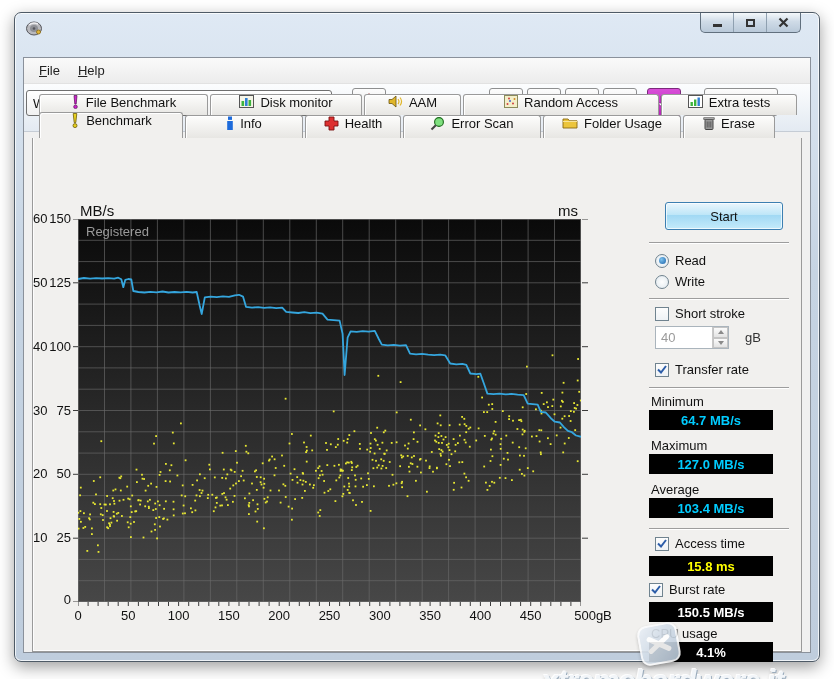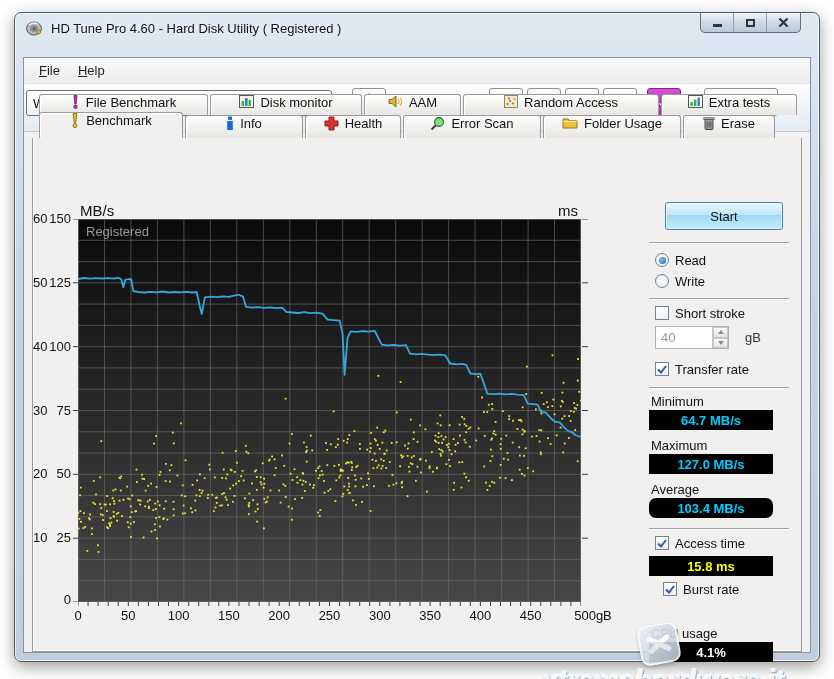--- a/index.html
+++ b/index.html
@@ -67,21 +67,21 @@
   #xticks { position:absolute; left:45px; top:464px; }
   #lticks { position:absolute; left:40px; top:81px; }
   #rticks { position:absolute; left:549px; top:81px; }
 
   
   .sep { position:absolute; left:616px; width:140px; height:2px; border-top:1px solid #9d9d9d; border-bottom:1px solid #ffffff; }
   .start-btn { position:absolute; left:632px; top:64px; width:118px; height:28px; border:1px solid #3c7fb1; border-radius:3px;
     background:linear-gradient(#eaf6fd, #bee6f8 45%, #a0d8f4 46%, #c4ebfb); font-size:13px; color:#111;
     display:flex; align-items:center; justify-content:center; box-shadow: inset 0 0 0 1px rgba(255,255,255,.7);
   }
-  .ctl-row { position:absolute; display:flex; gap:6px; font-size:13px; color:#111; }
+  .ctl-row { position:absolute; display:flex; align-items:center; gap:6px; font-size:13px; color:#111; }
   .radio { width:14px; height:14px; border-radius:50%; border:1px solid #70838f; background:radial-gradient(#fefefe,#dfe8ee); display:flex; align-items:center; justify-content:center; }
   .radio .dot { width:7px; height:7px; border-radius:50%; background:radial-gradient(circle at 35% 35%, #7ec3ef, #1b62a8); }
   .cbx { width:14px; height:14px; border:1px solid #70838f; background:linear-gradient(#fdfdfd,#eef2f5); display:flex; align-items:center; justify-content:center; }
   .numbox { position:absolute; left:622px; top:188px; width:74px; height:23px; background:#fff; border:1px solid #aab4bc; display:flex; }
   .numbox .val { flex:1; font-size:13px; color:#9a9a9a; padding:3px 0 0 5px; }
   .spin { width:16px; border-left:1px solid #c8c8c8; display:flex; flex-direction:column; }
   .spin > div { flex:1; background:linear-gradient(#fbfbfb,#e3e3e3); border:1px solid #c4c4c4; display:flex; align-items:center; justify-content:center; }
   .tri-up { width:0;height:0;border-left:3px solid transparent;border-right:3px solid transparent;border-bottom:4px solid #8a8a8a; }
   .tri-dn { width:0;height:0;border-left:3px solid transparent;border-right:3px solid transparent;border-top:4px solid #8a8a8a; }
   .unit-label { position:absolute; left:712px; top:192px; font-size:13px; color:#333; }
@@ -104,21 +104,20 @@
   <div class="win">
 
     <div class="titlebar">
       <svg width="17" height="15">
         <ellipse cx="8" cy="7.5" rx="7.5" ry="6.5" fill="#b9b9bd" stroke="#55565c"></ellipse>
         <ellipse cx="8" cy="7.5" rx="4" ry="3.4" fill="#8e8f95"></ellipse>
         <circle cx="8" cy="7.5" r="1.3" fill="#55565c"></circle>
         <path d="M3 4 A 7 5 0 0 1 12 3" stroke="#efeff2" fill="none" stroke-width="1.4"></path>
         <circle cx="12.5" cy="11" r="2" fill="#e0b53c" stroke="#8a6a10" stroke-width="0.8"></circle>
       </svg>
-      <span class="title-text">HD Tune Pro 4.60 - Hard Disk Utility (  Registered )</span>
     </div>
     <div class="win-controls">
       <div class="win-btn">
           <div class="glyph-min"></div>
         </div>
       <div class="win-btn">
           <div class="glyph-max"></div>
         </div>
       <div class="win-btn">
         <svg width="11" height="11">
@@ -1062,46 +1061,49 @@
         <div class="res-box" style="top:272px;">
             <span class="c-cyan">64.7 MB/s</span>
           </div>
 
         <div class="res-label" style="top:300px;">Maximum</div>
         <div class="res-box" style="top:316px;">
             <span class="c-cyan">127.0 MB/s</span>
           </div>
 
         <div class="res-label" style="top:344px;">Average</div>
-        <div class="res-box" style="top:360px;border-radius:7px;">
+        <div class="res-box" style="top:360px;">
             <span class="c-cyan">103.4 MB/s</span>
           </div>
 
         <div class="sep" style="top:390px;"></div>
 
         <div class="ctl-row" style="left:622px; top:398px;">
           <span class="cbx">
             <svg width="10" height="9">
                 <path d="M1 4.5 L4 7.5 L9 1" stroke="#2c5da9" stroke-width="2" fill="none"></path>
               </svg>
           </span>
           <span>Access time</span>
         </div>
         <div class="res-box" style="top:418px;">
             <span class="c-yellow">15.8 ms</span>
           </div>
 
-        <div class="ctl-row" style="left:630px; top:444px;">
+        <div class="ctl-row" style="left:616px; top:444px;">
           <span class="cbx">
             <svg width="10" height="9">
                 <path d="M1 4.5 L4 7.5 L9 1" stroke="#2c5da9" stroke-width="2" fill="none"></path>
               </svg>
           </span>
           <span>Burst rate</span>
         </div>
+        <div class="res-box" style="top:464px;">
+            <span class="c-white">150.5 MB/s</span>
+          </div>
 
         <div class="res-label" style="top:488px;">CPU usage</div>
         <div class="res-box" style="top:504px;">
             <span class="c-white">4.1%</span>
           </div>
 
       </div>
     </div>
   </div>
 

